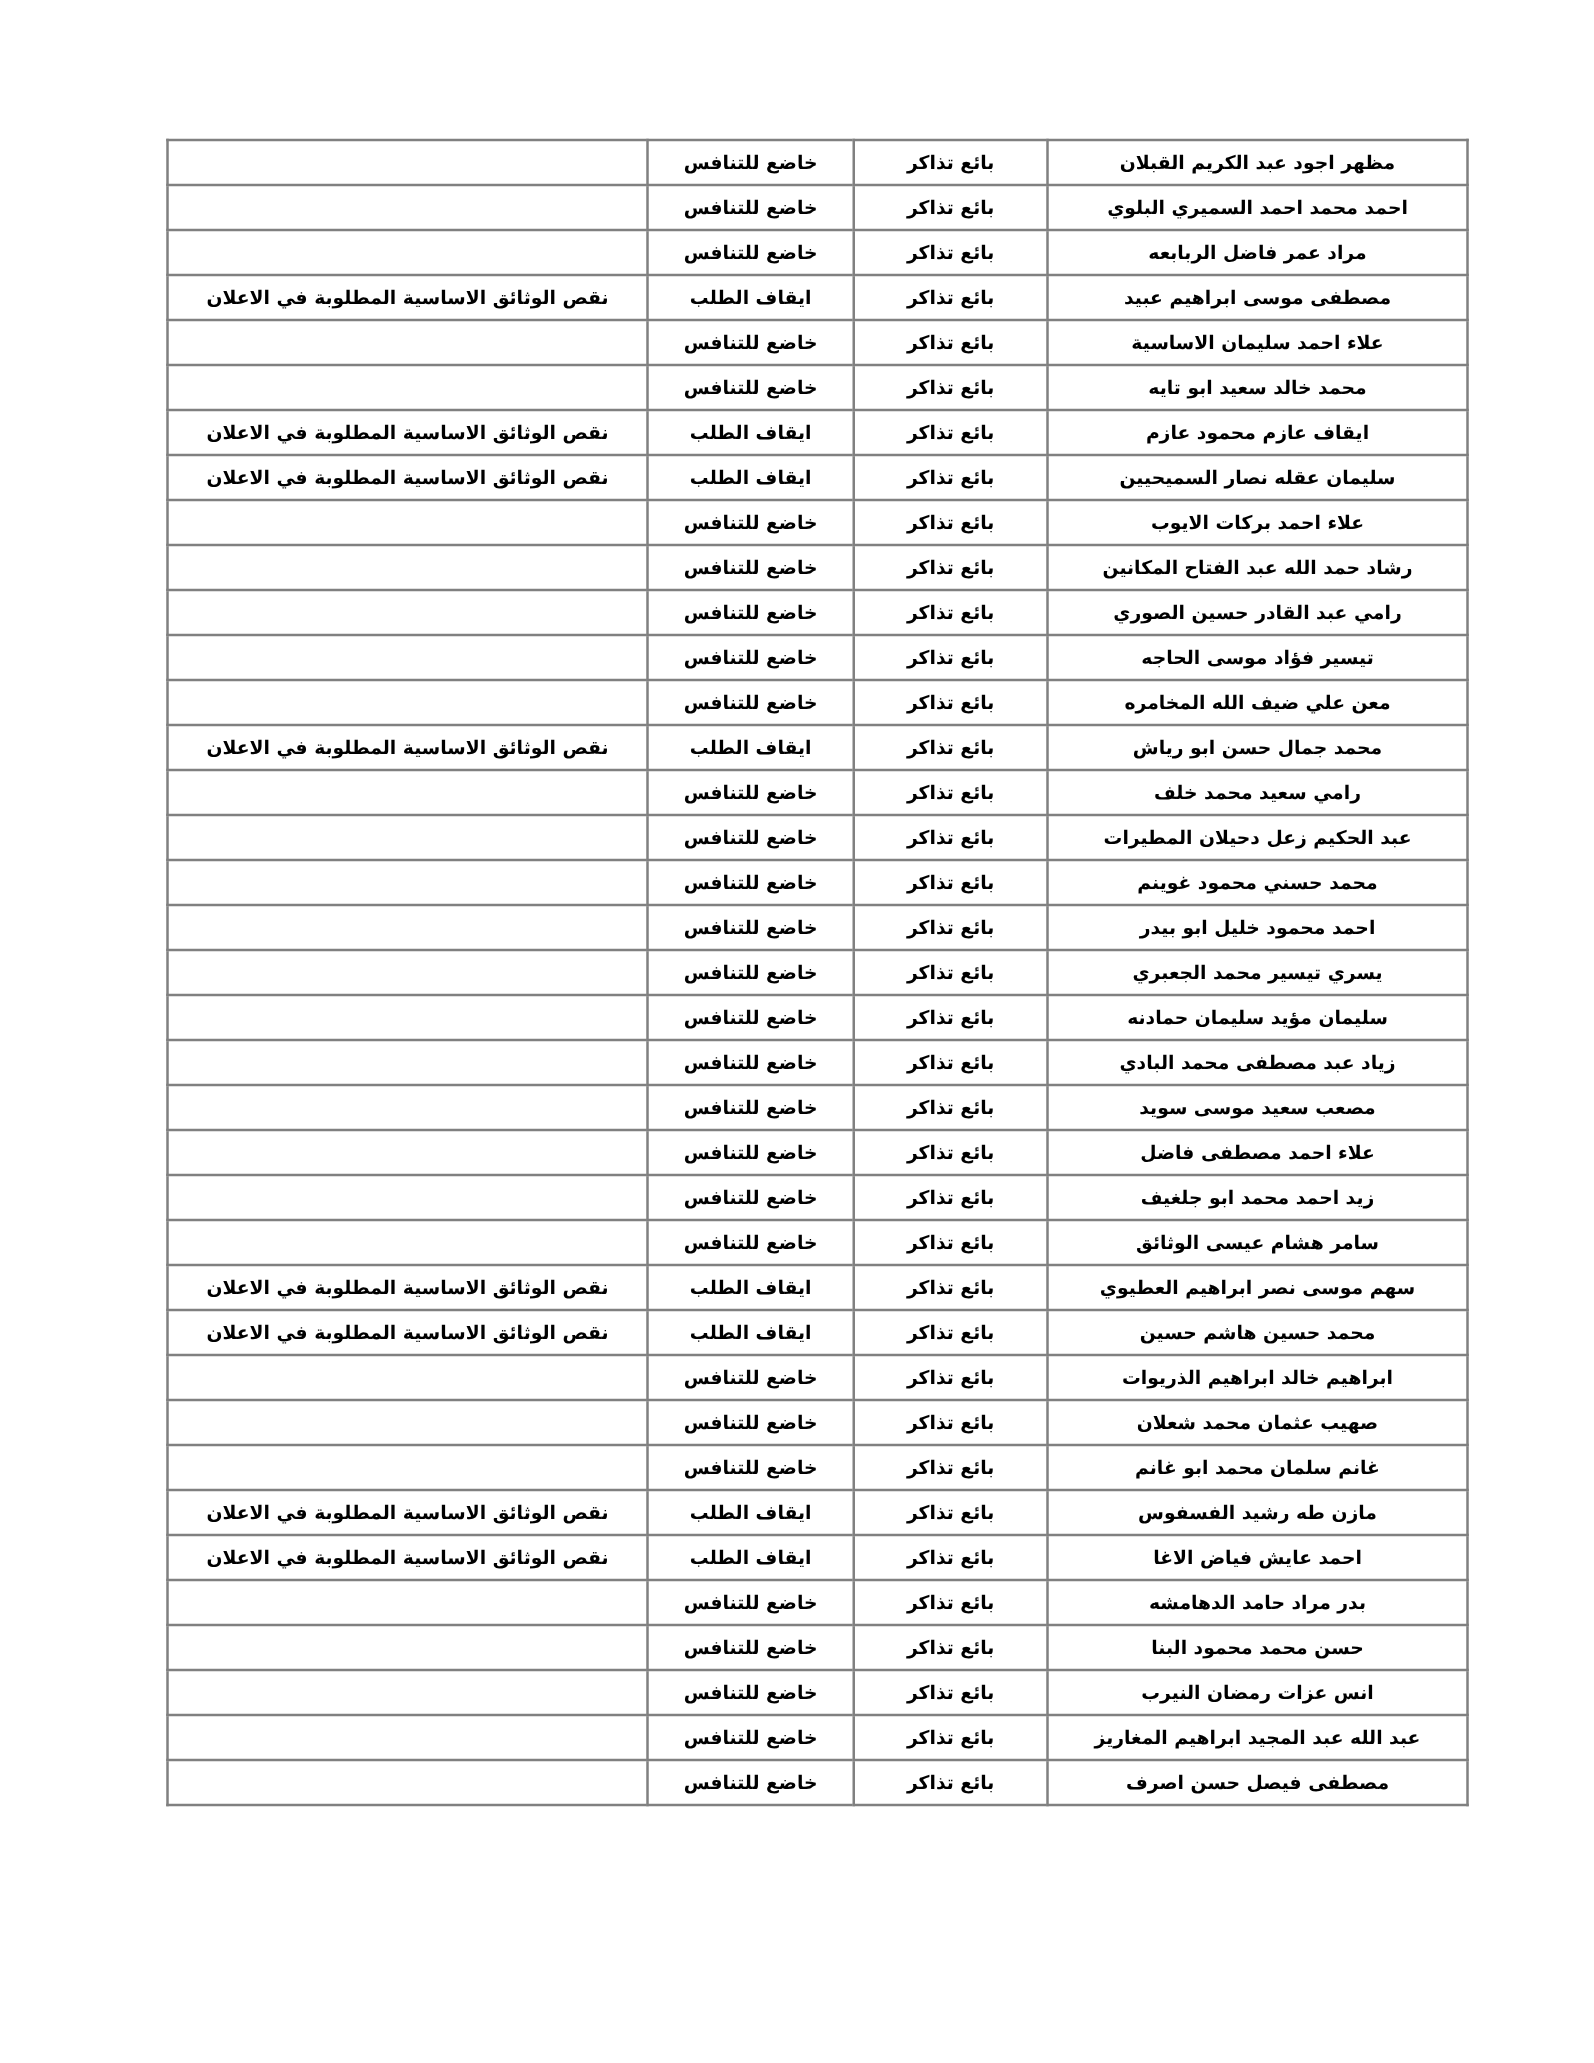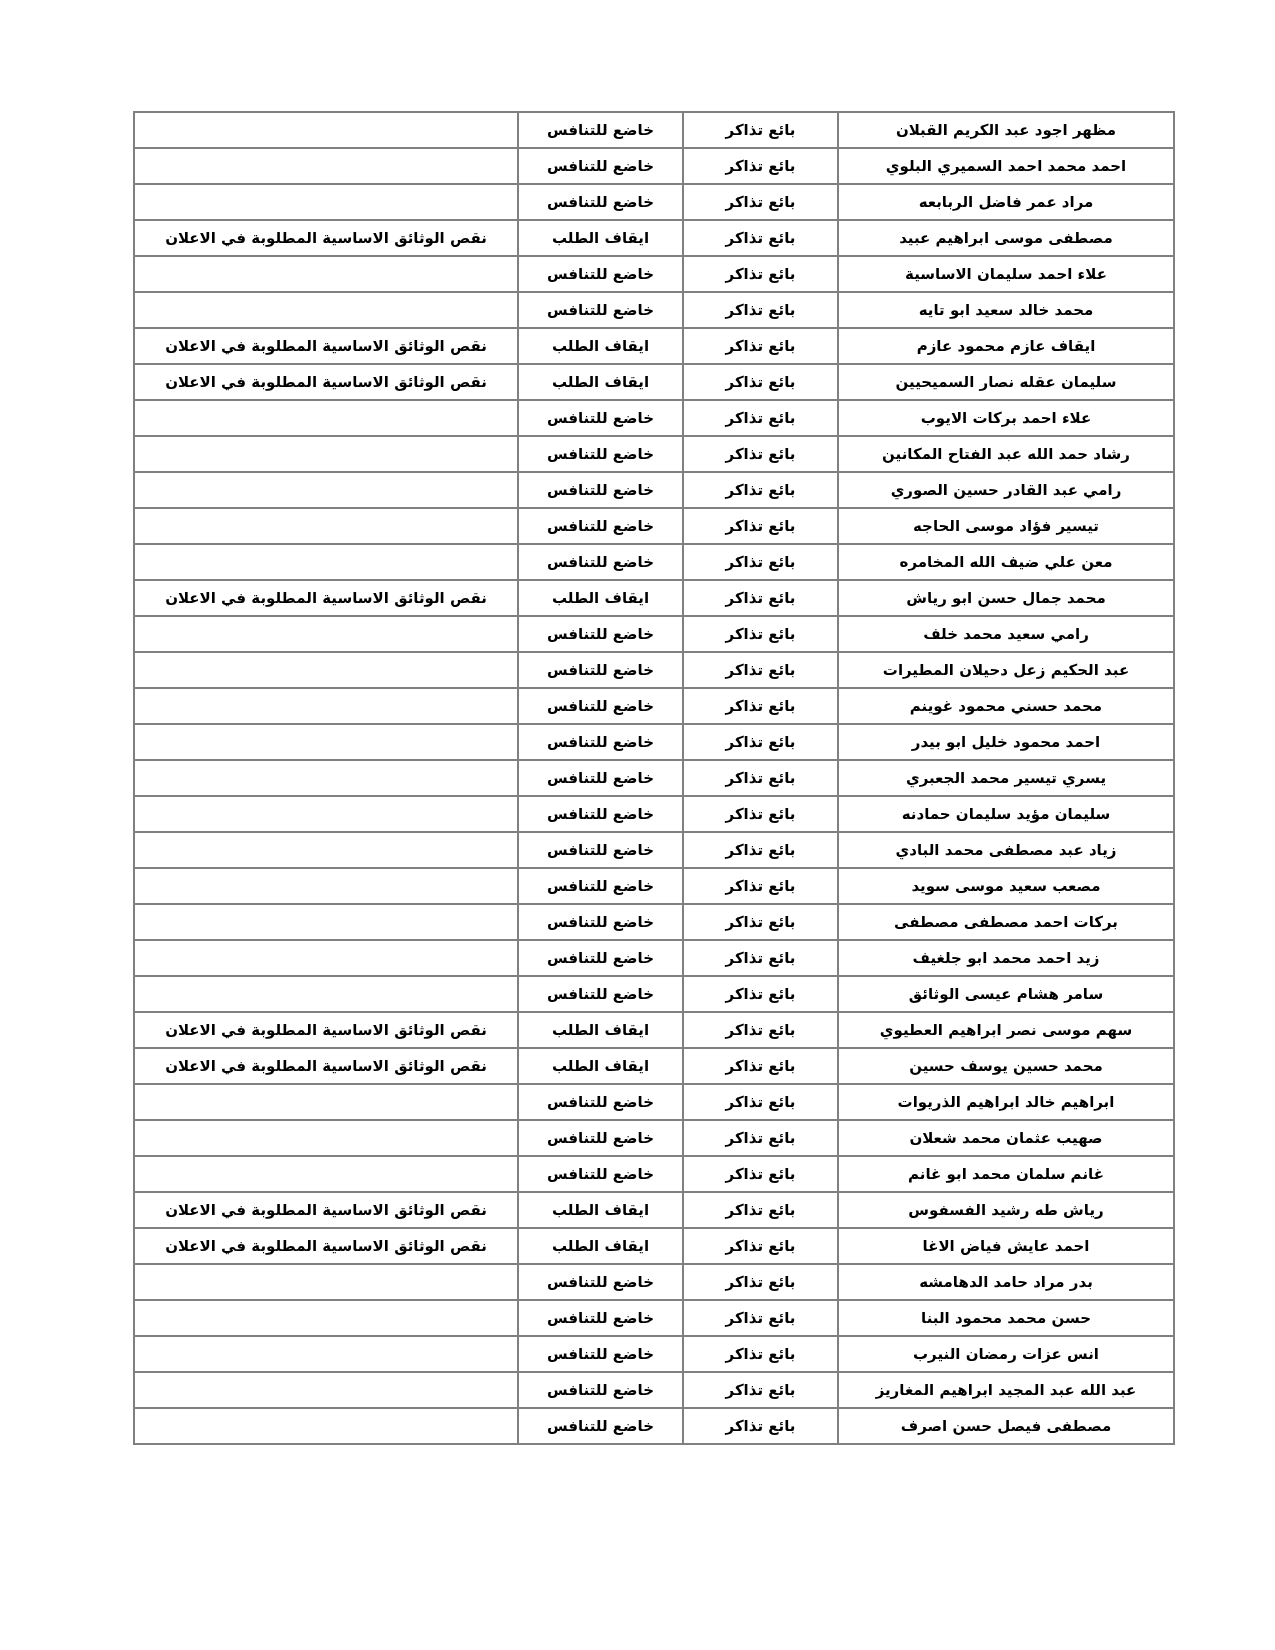--- a/index.html
+++ b/index.html
@@ -179,21 +179,21 @@
           <td>خاضع للتنافس</td>
           <td></td>
         </tr>
         <tr>
           <td>مصعب سعيد موسى سويد</td>
           <td>بائع تذاكر</td>
           <td>خاضع للتنافس</td>
           <td></td>
         </tr>
         <tr>
-          <td>بركات احمد مصطفى مصطفى</td>
+          <td>علاء احمد مصطفى فاضل</td>
           <td>بائع تذاكر</td>
           <td>خاضع للتنافس</td>
           <td></td>
         </tr>
         <tr>
           <td>زيد احمد محمد ابو جلغيف</td>
           <td>بائع تذاكر</td>
           <td>خاضع للتنافس</td>
           <td></td>
         </tr>
@@ -203,21 +203,21 @@
           <td>خاضع للتنافس</td>
           <td></td>
         </tr>
         <tr>
           <td>سهم موسى نصر ابراهيم العطيوي</td>
           <td>بائع تذاكر</td>
           <td>ايقاف الطلب</td>
           <td>نقص الوثائق الاساسية المطلوبة في الاعلان</td>
         </tr>
         <tr>
-          <td>محمد حسين يوسف حسين</td>
+          <td>محمد حسين هاشم حسين</td>
           <td>بائع تذاكر</td>
           <td>ايقاف الطلب</td>
           <td>نقص الوثائق الاساسية المطلوبة في الاعلان</td>
         </tr>
         <tr>
           <td>ابراهيم خالد ابراهيم الذريوات</td>
           <td>بائع تذاكر</td>
           <td>خاضع للتنافس</td>
           <td></td>
         </tr>
@@ -227,21 +227,21 @@
           <td>خاضع للتنافس</td>
           <td></td>
         </tr>
         <tr>
           <td>غانم سلمان محمد ابو غانم</td>
           <td>بائع تذاكر</td>
           <td>خاضع للتنافس</td>
           <td></td>
         </tr>
         <tr>
-          <td>رياش طه رشيد الفسفوس</td>
+          <td>مازن طه رشيد الفسفوس</td>
           <td>بائع تذاكر</td>
           <td>ايقاف الطلب</td>
           <td>نقص الوثائق الاساسية المطلوبة في الاعلان</td>
         </tr>
         <tr>
           <td>احمد عايش فياض الاغا</td>
           <td>بائع تذاكر</td>
           <td>ايقاف الطلب</td>
           <td>نقص الوثائق الاساسية المطلوبة في الاعلان</td>
         </tr>

